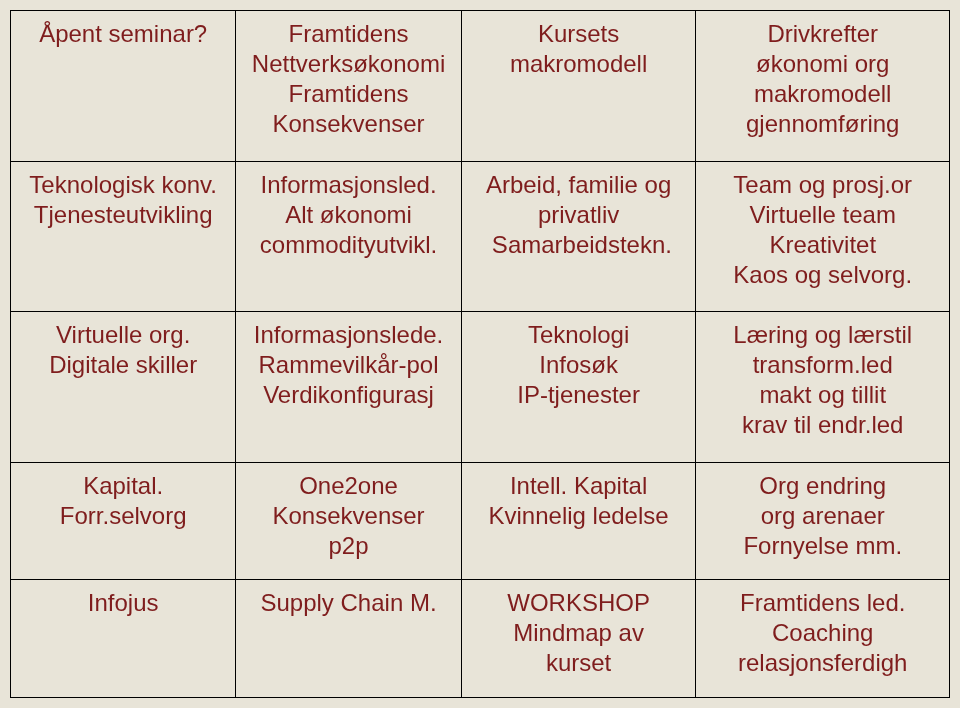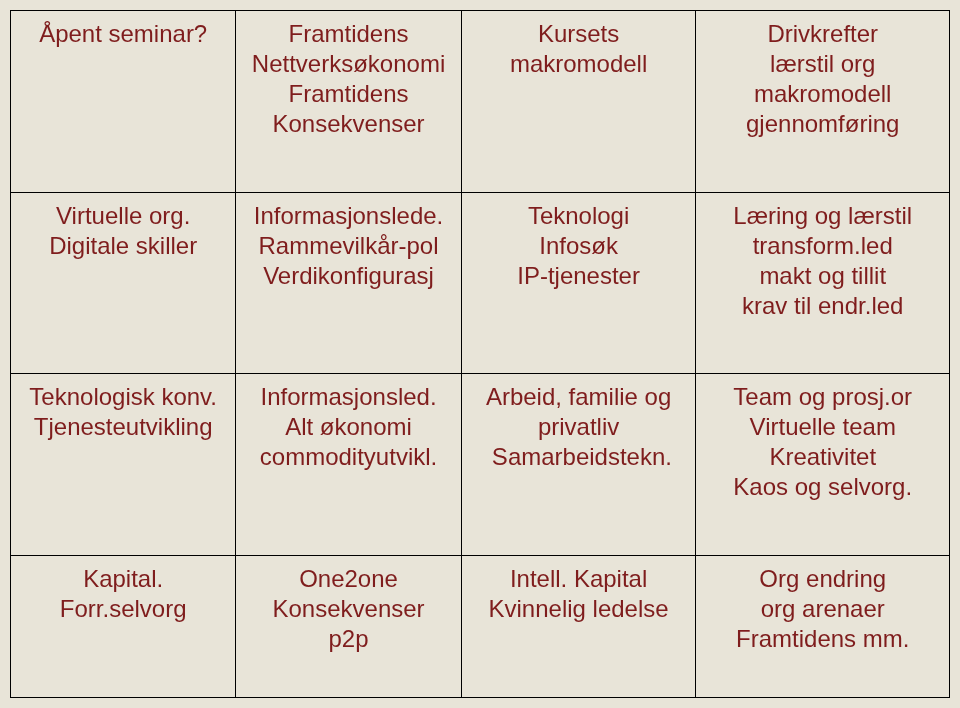--- a/index.html
+++ b/index.html
@@ -58,23 +58,45 @@
             <span class="line">Nettverksøkonomi</span>
             <span class="line">Framtidens</span>
             <span class="line">Konsekvenser</span>
           </td>
           <td>
             <span class="line">Kursets</span>
             <span class="line">makromodell</span>
           </td>
           <td>
             <span class="line">Drivkrefter</span>
-            <span class="line">lærstil org</span>
+            <span class="line">økonomi org</span>
             <span class="line">makromodell</span>
             <span class="line">gjennomføring</span>
+          </td>
+        </tr>
+        <tr>
+          <td>
+            <span class="line">Teknologisk konv.</span>
+            <span class="line">Tjenesteutvikling</span>
+          </td>
+          <td>
+            <span class="line">Informasjonsled.</span>
+            <span class="line">Alt økonomi</span>
+            <span class="line">commodityutvikl.</span>
+          </td>
+          <td>
+            <span class="line">Arbeid, familie og</span>
+            <span class="line">privatliv</span>
+            <span class="line">&nbsp;Samarbeidstekn.</span>
+          </td>
+          <td>
+            <span class="line">Team og prosj.or</span>
+            <span class="line">Virtuelle team</span>
+            <span class="line">Kreativitet</span>
+            <span class="line">Kaos og selvorg.</span>
           </td>
         </tr>
         <tr>
           <td>
             <span class="line">Virtuelle org.</span>
             <span class="line">Digitale skiller</span>
           </td>
           <td>
             <span class="line">Informasjonslede.</span>
             <span class="line">Rammevilkår-pol</span>
@@ -87,55 +109,51 @@
           </td>
           <td>
             <span class="line">Læring og lærstil</span>
             <span class="line">transform.led</span>
             <span class="line">makt og tillit</span>
             <span class="line">krav til endr.led</span>
           </td>
         </tr>
         <tr>
           <td>
-            <span class="line">Teknologisk konv.</span>
-            <span class="line">Tjenesteutvikling</span>
-          </td>
-          <td>
-            <span class="line">Informasjonsled.</span>
-            <span class="line">Alt økonomi</span>
-            <span class="line">commodityutvikl.</span>
-          </td>
-          <td>
-            <span class="line">Arbeid, familie og</span>
-            <span class="line">privatliv</span>
-            <span class="line">&nbsp;Samarbeidstekn.</span>
-          </td>
-          <td>
-            <span class="line">Team og prosj.or</span>
-            <span class="line">Virtuelle team</span>
-            <span class="line">Kreativitet</span>
-            <span class="line">Kaos og selvorg.</span>
-          </td>
-        </tr>
-        <tr>
-          <td>
             <span class="line">Kapital.</span>
             <span class="line">Forr.selvorg</span>
           </td>
           <td>
             <span class="line">One2one</span>
             <span class="line">Konsekvenser</span>
             <span class="line">p2p</span>
           </td>
           <td>
             <span class="line">Intell. Kapital</span>
             <span class="line">Kvinnelig ledelse</span>
           </td>
           <td>
             <span class="line">Org endring</span>
             <span class="line">org arenaer</span>
-            <span class="line">Framtidens mm.</span>
+            <span class="line">Fornyelse mm.</span>
+          </td>
+        </tr>
+        <tr>
+          <td>
+            <span class="line">Infojus</span>
+          </td>
+          <td>
+            <span class="line">Supply Chain M.</span>
+          </td>
+          <td>
+            <span class="line">WORKSHOP</span>
+            <span class="line">Mindmap av</span>
+            <span class="line">kurset</span>
+          </td>
+          <td>
+            <span class="line">Framtidens led.</span>
+            <span class="line">Coaching</span>
+            <span class="line">relasjonsferdigh</span>
           </td>
         </tr>
       </tbody>
   </table>
 </div>
 
 </body></html>

